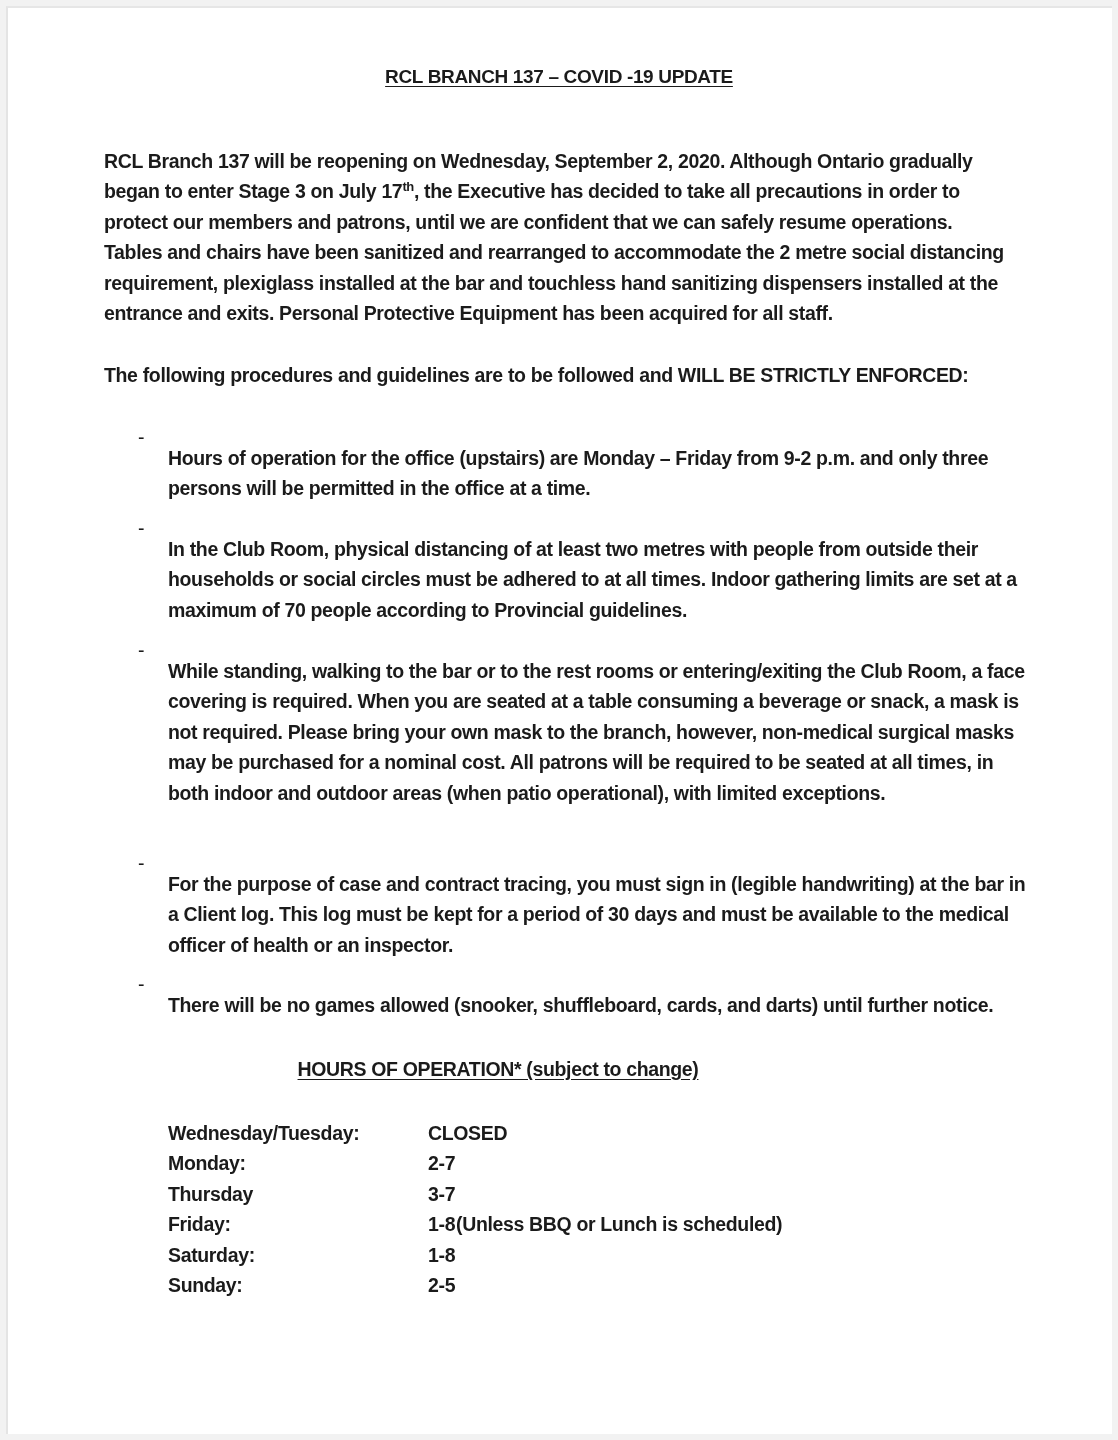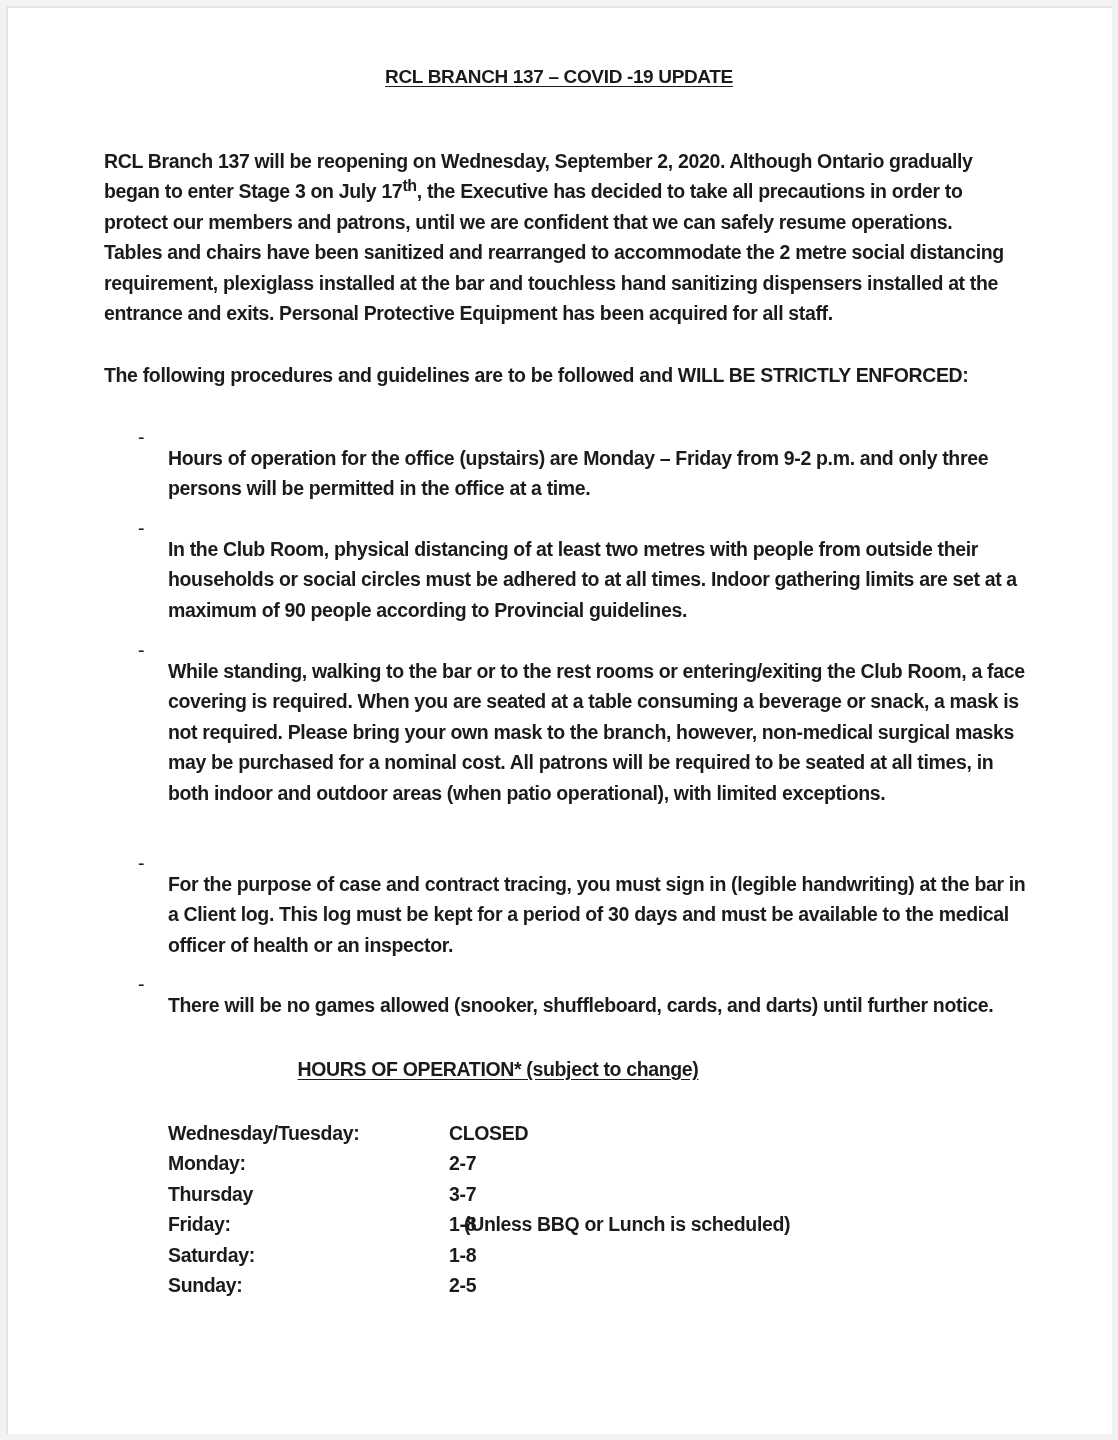--- a/index.html
+++ b/index.html
@@ -57,43 +57,43 @@
     text-decoration: underline;
     text-underline-offset: 3px;
   }
   .hours-table {
     position: absolute; left: 168px; top: 1118px;
   }
   .hrow {
     position: relative; height: 30.4px; line-height: 30.4px;
   }
   .hday { position: absolute; left: 0; white-space: nowrap; }
-  .htime { position: absolute; left: 260px; white-space: nowrap; margin-left: 21px; }
-  .hnote { position: absolute; left: 296px; white-space: nowrap; }
-  sup { font-size: 16px; line-height: 0; }
+  .htime { position: absolute; left: 260px; white-space: nowrap; }
+  .hnote { position: absolute; left: 288px; white-space: nowrap; }
+  sup { font-size: 13px; line-height: 0; }
 </style>
 </head>
 <body>
 
 <div class="page"></div>
 
 <div class="doc">
   <div class="title">RCL BRANCH 137 – COVID -19 UPDATE</div>
 
   <p class="para intro"><span>RCL Branch 137 will be reopening on Wednesday, September 2, 2020.  Although Ontario gradually began to enter Stage 3 on July 17</span><sup>th</sup><span>, the Executive has decided to take all precautions in order to protect our members and patrons, until we are confident that we can safely resume operations. Tables and chairs have been sanitized and rearranged to accommodate the 2 metre social distancing requirement, plexiglass installed at the bar and touchless hand sanitizing dispensers installed at the entrance and exits.  Personal Protective Equipment has been acquired for all staff.</span></p>
 
   <p class="para enforce">The following procedures and guidelines are to be followed and WILL BE STRICTLY ENFORCED:</p>
 
   <div class="bullet" style="top:422px;">
     <span class="dash">-</span>
     <span class="btext">Hours of operation for the office (upstairs) are Monday – Friday from 9-2 p.m. and only three persons will be permitted in the office at a time.</span>
   </div>
   <div class="bullet" style="top:513px;">
     <span class="dash">-</span>
-    <span class="btext">In the Club Room, physical distancing of at least two metres with people from outside their households or social circles must be adhered to at all times.   Indoor gathering limits are set at a maximum of 90 people according to Provincial guidelines.</span>
+    <span class="btext">In the Club Room, physical distancing of at least two metres with people from outside their households or social circles must be adhered to at all times.   Indoor gathering limits are set at a maximum of 70 people according to Provincial guidelines.</span>
   </div>
   <div class="bullet" style="top:635px;">
     <span class="dash">-</span>
     <span class="btext">While standing, walking to the bar or to the rest rooms or entering/exiting the Club Room, a face covering is required.  When you are seated at a table consuming a beverage or snack, a mask is not required.  Please bring your own mask to the branch, however, non-medical surgical masks may be purchased for a nominal cost.  All patrons will be required to be seated at all times, in both indoor and outdoor areas (when patio operational), with limited exceptions.</span>
   </div>
   <div class="bullet" style="top:848px;">
     <span class="dash">-</span>
     <span class="btext">For the purpose of case and contract tracing, you must sign in (legible handwriting) at the bar in a Client log.  This log must be kept for a period of 30 days and must be available to the medical officer of health or an inspector.</span>
   </div>
   <div class="bullet" style="top:969px;">

